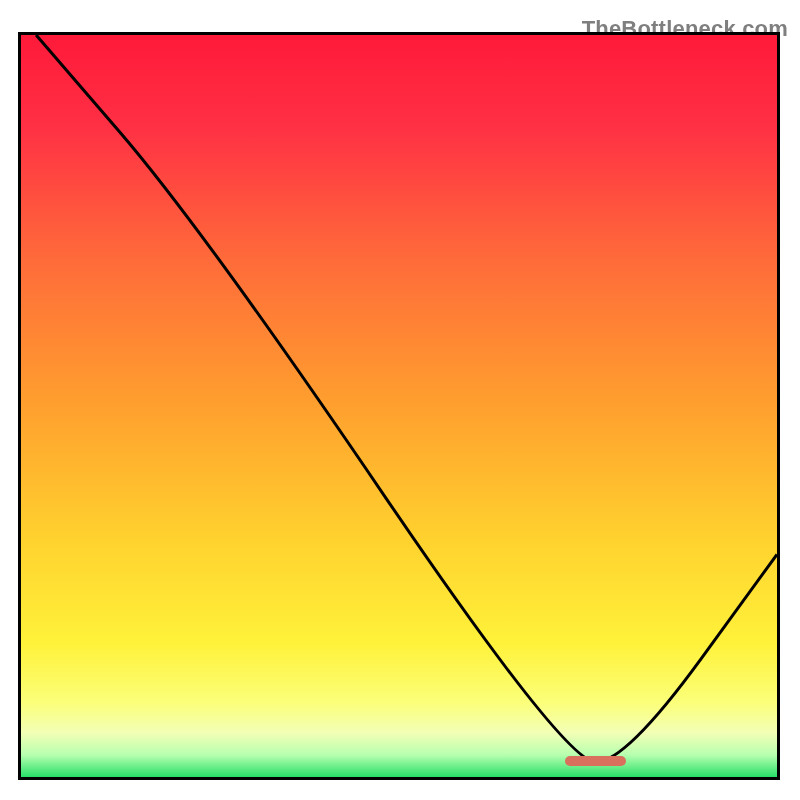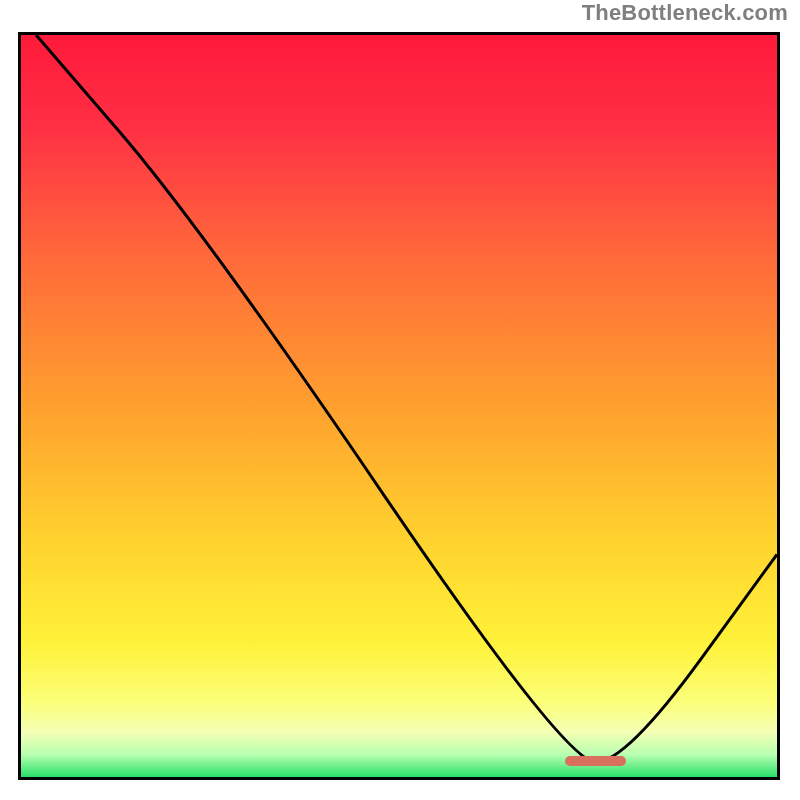--- a/index.html
+++ b/index.html
@@ -6,21 +6,21 @@
     margin: 0;
     padding: 0;
     width: 800px;
     height: 800px;
     overflow: hidden;
     background: #ffffff;
     font-family: Arial, Helvetica, sans-serif;
   }
   .watermark {
     position: absolute;
-    top: 0;
+    top: 16px;
     right: 12px;
     font-size: 22px;
     font-weight: 600;
     color: #7f7f7f;
     letter-spacing: 0.2px;
   }
   .chart-frame {
     position: absolute;
     left: 18px;
     top: 32px;

